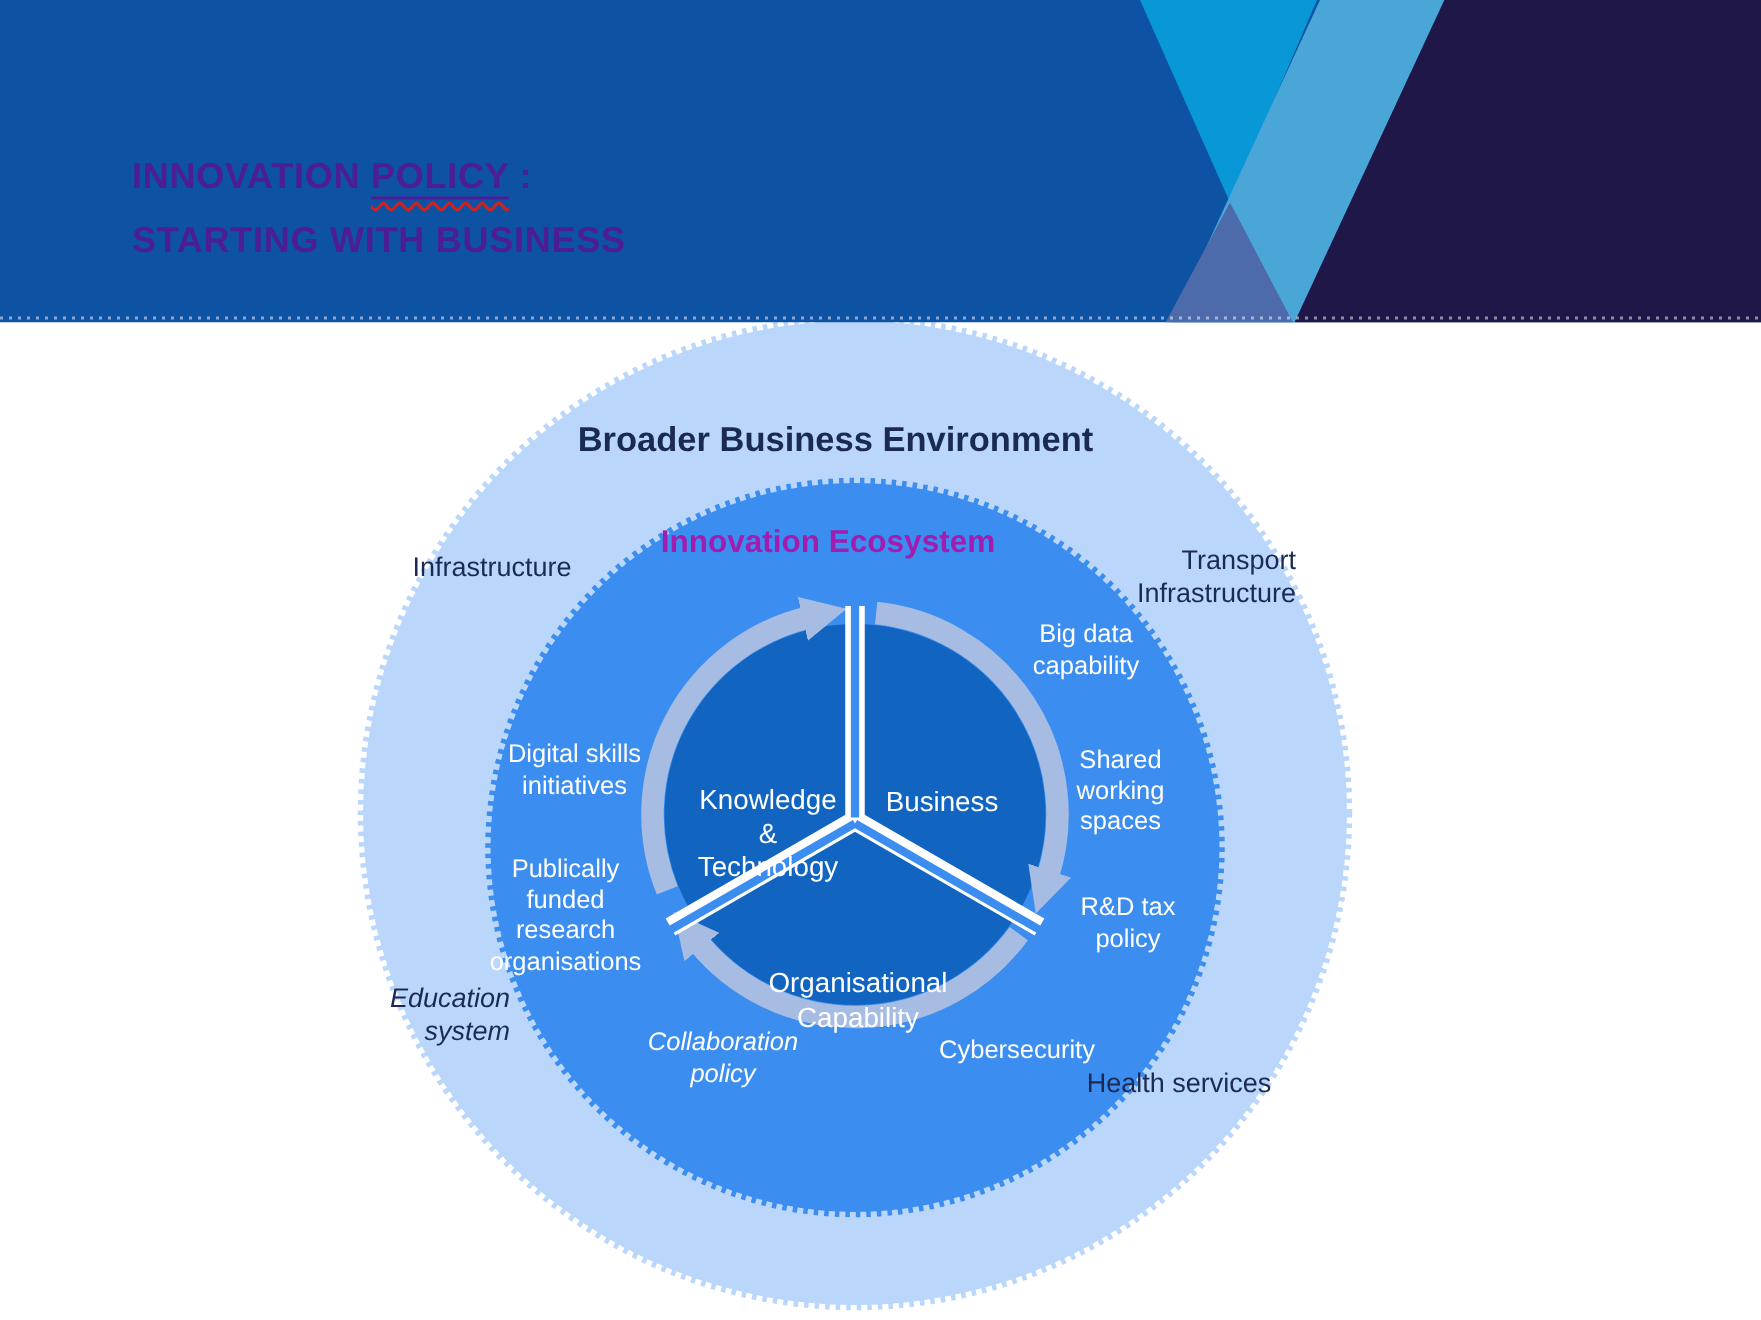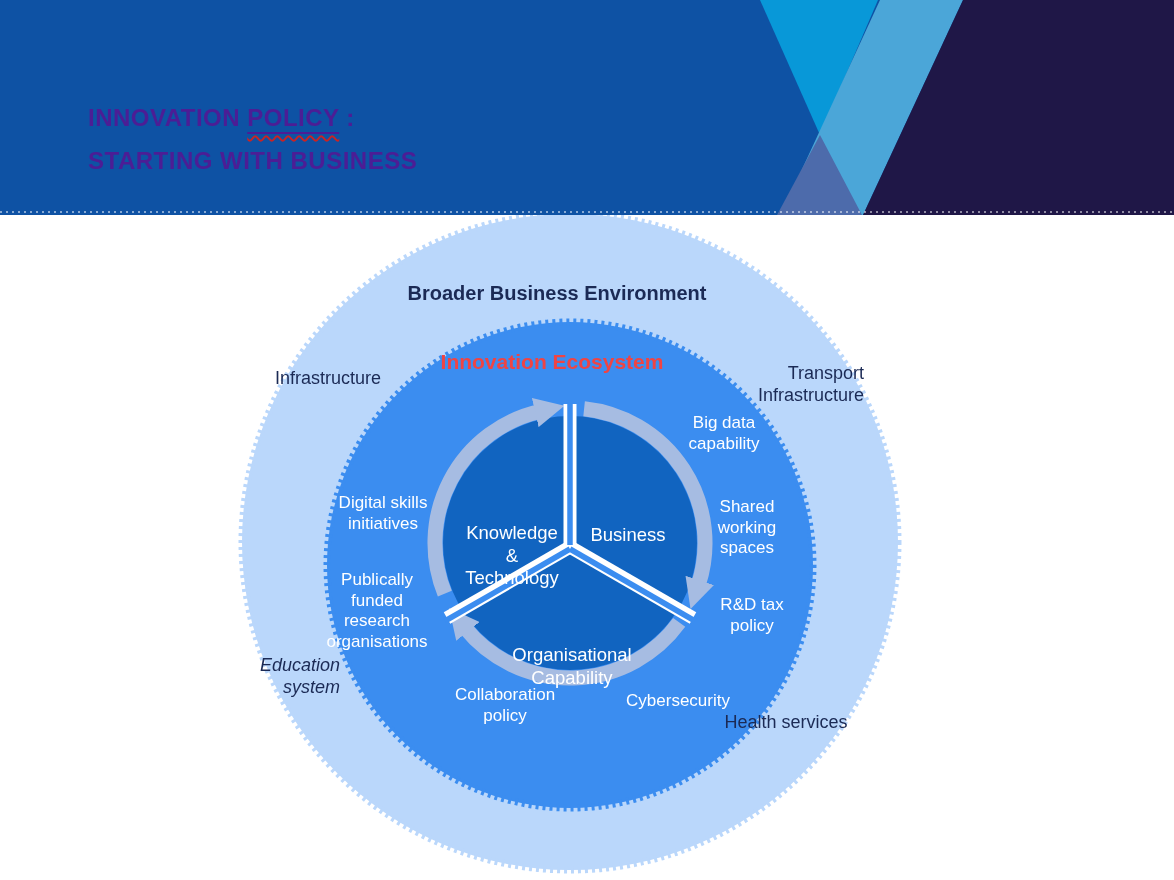--- a/index.html
+++ b/index.html
@@ -22,22 +22,22 @@
     text-decoration:underline wavy #cc2222;text-decoration-thickness:1.5px;text-underline-offset:9px;
   }
   
   .lbl{
     position:absolute;transform:translate(-50%,-50%);z-index:2;
     white-space:pre-line;text-align:center;line-height:1.22;
   }
   .lbl-navy{color:#1b2a55;font-size:18px;text-align:right;}
   .lbl-white{color:#ffffff;font-size:17px;}
   .lbl-core{color:#ffffff;font-size:18.5px;margin-top:45px;}
-  .lbl-h1{color:#1b2a55;font-size:20px;font-weight:bold;white-space:nowrap;}
-  .lbl-h2{color:#ef4444;font-size:21px;font-weight:bold;white-space:nowrap;}
+  .lbl-h1{color:#1b2a55;font-size:23px;font-weight:bold;white-space:nowrap;}
+  .lbl-h2{color:#a21caf;font-size:21px;font-weight:bold;white-space:nowrap;}
 </style>
 </head>
 <body>
 
 <div class="page">
 
   <svg class="diagram-svg" width="1174" height="880" viewBox="0 0 1174 880">
     <defs>
       <marker id="arrow" viewBox="0 0 10 10" refX="1.5" refY="5" markerWidth="2" markerHeight="2" orient="auto">
         <path d="M0,0 L10,5 L0,10 z" fill="#A6BCE2"></path>
@@ -86,21 +86,21 @@
 initiatives</div>
   <div class="lbl lbl-white" style="left:747px;top:528px;">Shared
 working
 spaces</div>
   <div class="lbl lbl-white" style="left:377px;top:596px;margin-top:15px;">Publically
 funded
 research
 organisations</div>
   <div class="lbl lbl-white" style="left:752px;top:616px;">R&amp;D tax
 policy</div>
-  <div class="lbl lbl-white" style="left:505px;top:706px;">Collaboration
+  <div class="lbl lbl-white" style="left:482px;top:706px;font-style:italic;">Collaboration
 policy</div>
   <div class="lbl lbl-white" style="left:678px;top:701px;">Cybersecurity</div>
 
   <div class="lbl lbl-navy" style="left:328px;top:379px;">Infrastructure</div>
   <div class="lbl lbl-navy" style="left:811px;top:385px;">Transport
 Infrastructure</div>
   <div class="lbl lbl-navy" style="left:300px;top:677px;font-style:italic;">Education
 system</div>
   <div class="lbl lbl-navy" style="left:786px;top:723px;">Health services</div>
 

